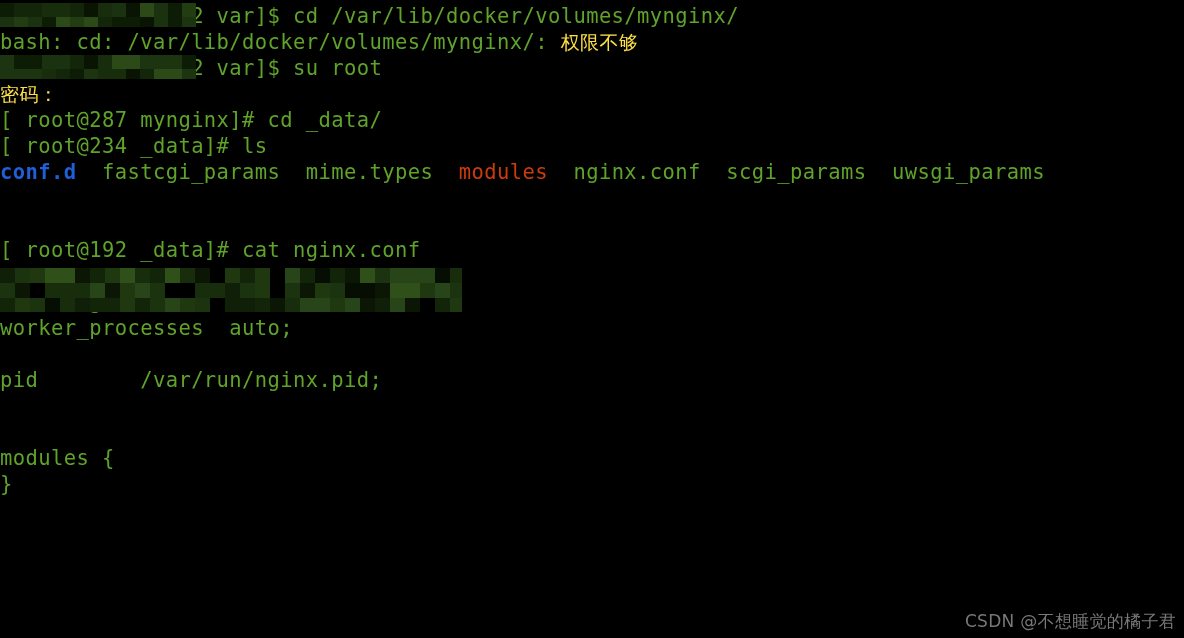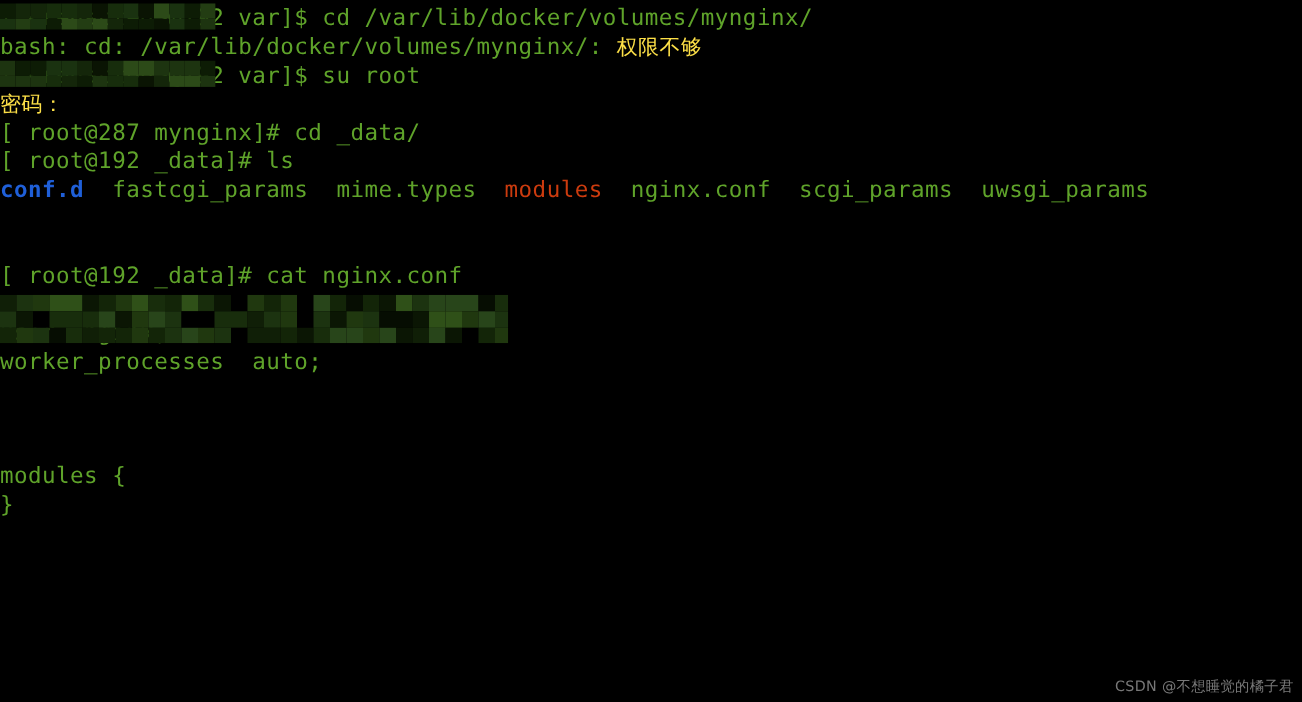--- a/index.html
+++ b/index.html
@@ -60,21 +60,21 @@
     overflow: hidden;
   }
   .mosaic .px { position: absolute; }
 
   
   .watermark {
     position: absolute;
     right: 8px;
     bottom: 5px;
     color: #8d8d8d;
-    font-size: 13px;
+    font-size: 17px;
     font-family: "DejaVu Sans", "Liberation Sans", sans-serif;
     letter-spacing: 0.3px;
     opacity: 0.85;
     white-space: nowrap;
   }
 </style>
 </head>
 <body>
 
 <div id="terminal">
@@ -86,33 +86,34 @@
 
     <div class="line"><span class="seg c-green">[ &lt;redacted&gt;@192 var]$ su root</span></div>
 
     <div class="line"><span class="seg c-cn">密码：</span></div>
 
 
 
 
     <div class="line"><span class="seg c-green">[ root@287 mynginx]# cd _data/</span></div>
 
-    <div class="line"><span class="seg c-green">[ root@192 _data]# ls</span></div>
+    <div class="line"><span class="seg c-green">[ root@234 _data]# ls</span></div>
 
     <div class="line"><span class="seg c-blue">conf.d</span><span class="seg">  </span><span class="seg c-green">fastcgi_params</span><span class="seg">  </span><span class="seg c-green">mime.types</span><span class="seg">  </span><span class="seg c-red">modules</span><span class="seg">  </span><span class="seg c-green">nginx.conf</span><span class="seg">  </span><span class="seg c-green">scgi_params</span><span class="seg">  </span><span class="seg c-green">uwsgi_params</span></div>
 
     <div class="line blank"><span class="seg"></span></div>
     <div class="line blank"><span class="seg"></span></div>
 
     <div class="line"><span class="seg c-green">[ root@192 _data]# cat nginx.conf</span></div>
 
     <div class="line blank"><span class="seg"></span></div>
     <div class="line"><span class="seg c-green">user  nginx;</span></div>
     <div class="line"><span class="seg c-green">worker_processes  auto;</span></div>
     <div class="line blank"><span class="seg"></span></div>
+    <div class="line"><span class="seg c-green">pid        /var/run/nginx.pid;</span></div>
     <div class="line blank"><span class="seg"></span></div>
     <div class="line blank"><span class="seg"></span></div>
     <div class="line"><span class="seg c-green">modules {</span></div>
     <div class="line"><span class="seg c-green">}</span></div>
 
   </div>
 
   <div class="mosaic" id="mosaic-a" style="left:0px; top:3px; width:196px; height:24px;">
       <span class="px" style="left:0px;top:0px;width:14px;height:14px;background:#0d1c05"></span>
       <span class="px" style="left:14px;top:0px;width:14px;height:14px;background:#14260a"></span>

